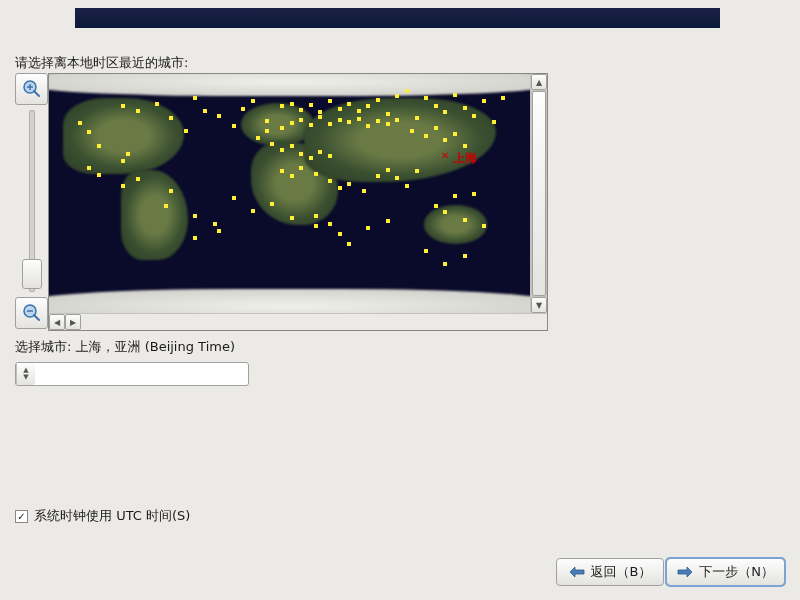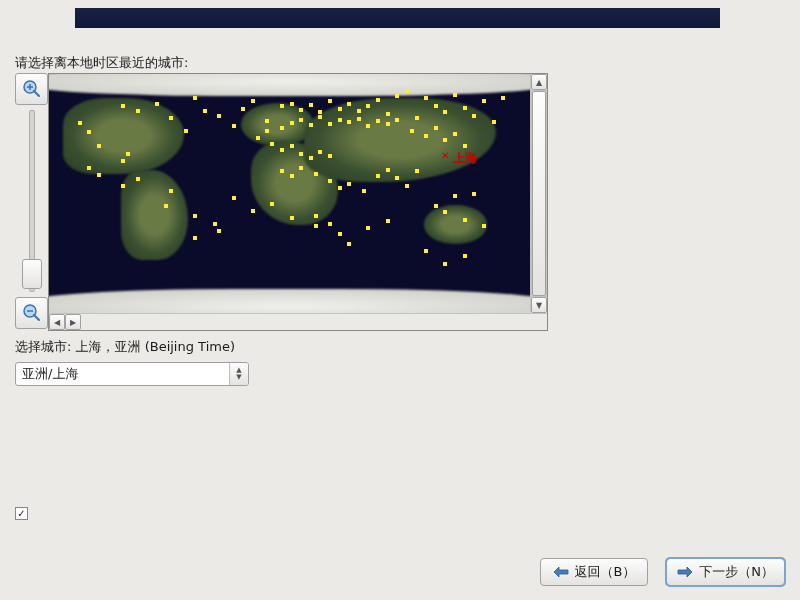--- a/index.html
+++ b/index.html
@@ -277,21 +277,21 @@
     padding: 0 10px;
     cursor: pointer;
     box-sizing: border-box;
   }
   
   .nav-btn.primary {
     outline: 2px solid #7aa3d6;
     outline-offset: -1px;
   }
   
-  .btn-back { right: 152px; }
+  .btn-back { right: 136px; }
   .btn-next { right: 15px; }
   
   .arrow-icon { width: 16px; height: 12px; flex-shrink: 0; }
 </style>
 </head>
 <body>
 
 <div class="header-bar"></div>
 
 <div class="instruction">请选择离本地时区最近的城市:</div>
@@ -458,29 +458,29 @@
     <div class="hscroll">
       <div class="scroll-btn">◀</div>
       <div class="scroll-btn">▶</div>
     </div>
   </div>
 </div>
 
 <div class="selected-label">选择城市: 上海，亚洲 (Beijing Time)</div>
 
 <div class="combo">
-  <div class="combo-text">亚洲/上海</div>
   <div class="combo-spin">
     <span>▲</span>
     <span>▼</span>
   </div>
 </div>
 
 <div class="utc-row">
   <div class="checkbox" id="utc-check">✓</div>
+  <span>系统时钟使用 UTC 时间(S)</span>
 </div>
 
 <div class="nav-btn btn-back">
   <svg class="arrow-icon" viewBox="0 0 16 12">
     <path d="M6 1 L1 6 L6 11 L6 8 L15 8 L15 4 L6 4 Z" fill="#4a7db8" stroke="#2a5a8a" stroke-width="0.8"></path>
   </svg>
   <span>返回（B）</span>
 </div>
 
 <div class="nav-btn btn-next primary">

